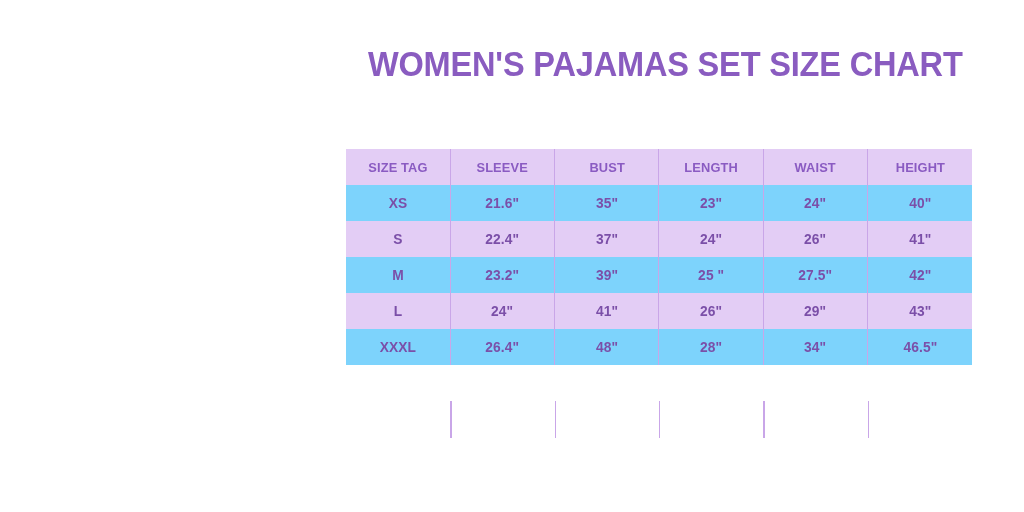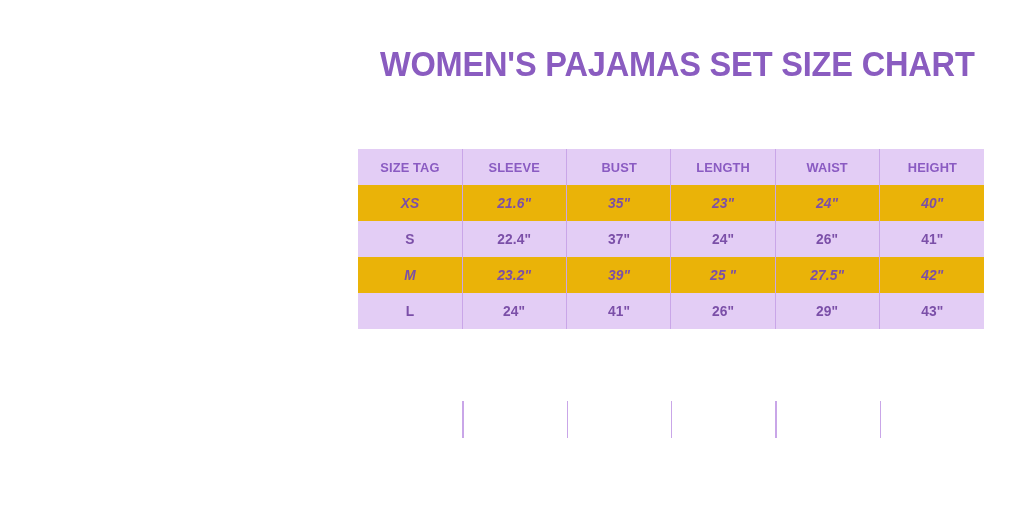--- a/index.html
+++ b/index.html
@@ -10,21 +10,21 @@
     width: 1024px;
     height: 512px;
     background: #ffffff;
     font-family: "Liberation Sans", sans-serif;
     overflow: hidden;
     position: relative;
   }
 
   #chart-root {
     position: absolute;
-    left: 12px;
+    left: 0;
     top: 0;
     width: 862px;
     height: 512px;
   }
 
   
   #chart-title {
     position: absolute;
     left: 346px;
     top: 44px;
@@ -82,21 +82,21 @@
   }
 
   
   #size-table tbody td {
     font-size: 14.5px;
     font-weight: 700;
     letter-spacing: 0.1px;
     color: #7b4fa8;
     transform: scaleX(0.95);
   }
-  #size-table tbody tr.row-odd  { background: #eab308; font-style: italic; }
+  #size-table tbody tr.row-odd  { background: #7dd3fc; }
   #size-table tbody tr.row-even { background: #e3cdf5; }
 
   
   #divider-tails {
     position: absolute;
     left: 346px;
     top: 401px;
     width: 626px;
     height: 37px;
     pointer-events: none;
@@ -161,20 +161,28 @@
         <td>42"</td>
       </tr>
       <tr class="row-even">
         <td>L</td>
         <td>24"</td>
         <td>41"</td>
         <td>26"</td>
         <td>29"</td>
         <td>43"</td>
       </tr>
+      <tr class="row-odd">
+        <td>XXXL</td>
+        <td>26.4"</td>
+        <td>48"</td>
+        <td>28"</td>
+        <td>34"</td>
+        <td>46.5"</td>
+      </tr>
     </tbody>
   </table>
 
   <div id="divider-tails">
     <div class="tail" style="left:104.33px;"></div>
     <div class="tail" style="left:208.66px;"></div>
     <div class="tail" style="left:313px;"></div>
     <div class="tail" style="left:417.33px;"></div>
     <div class="tail" style="left:521.66px;"></div>
   </div>

